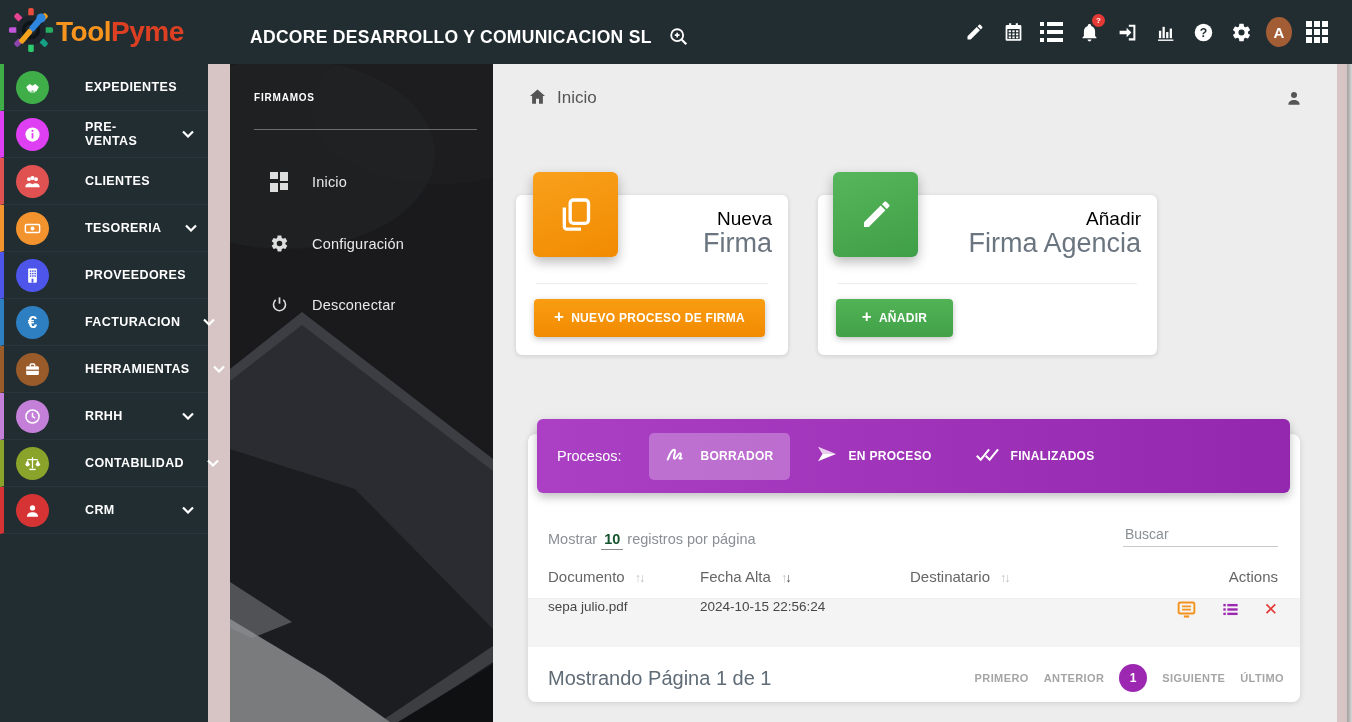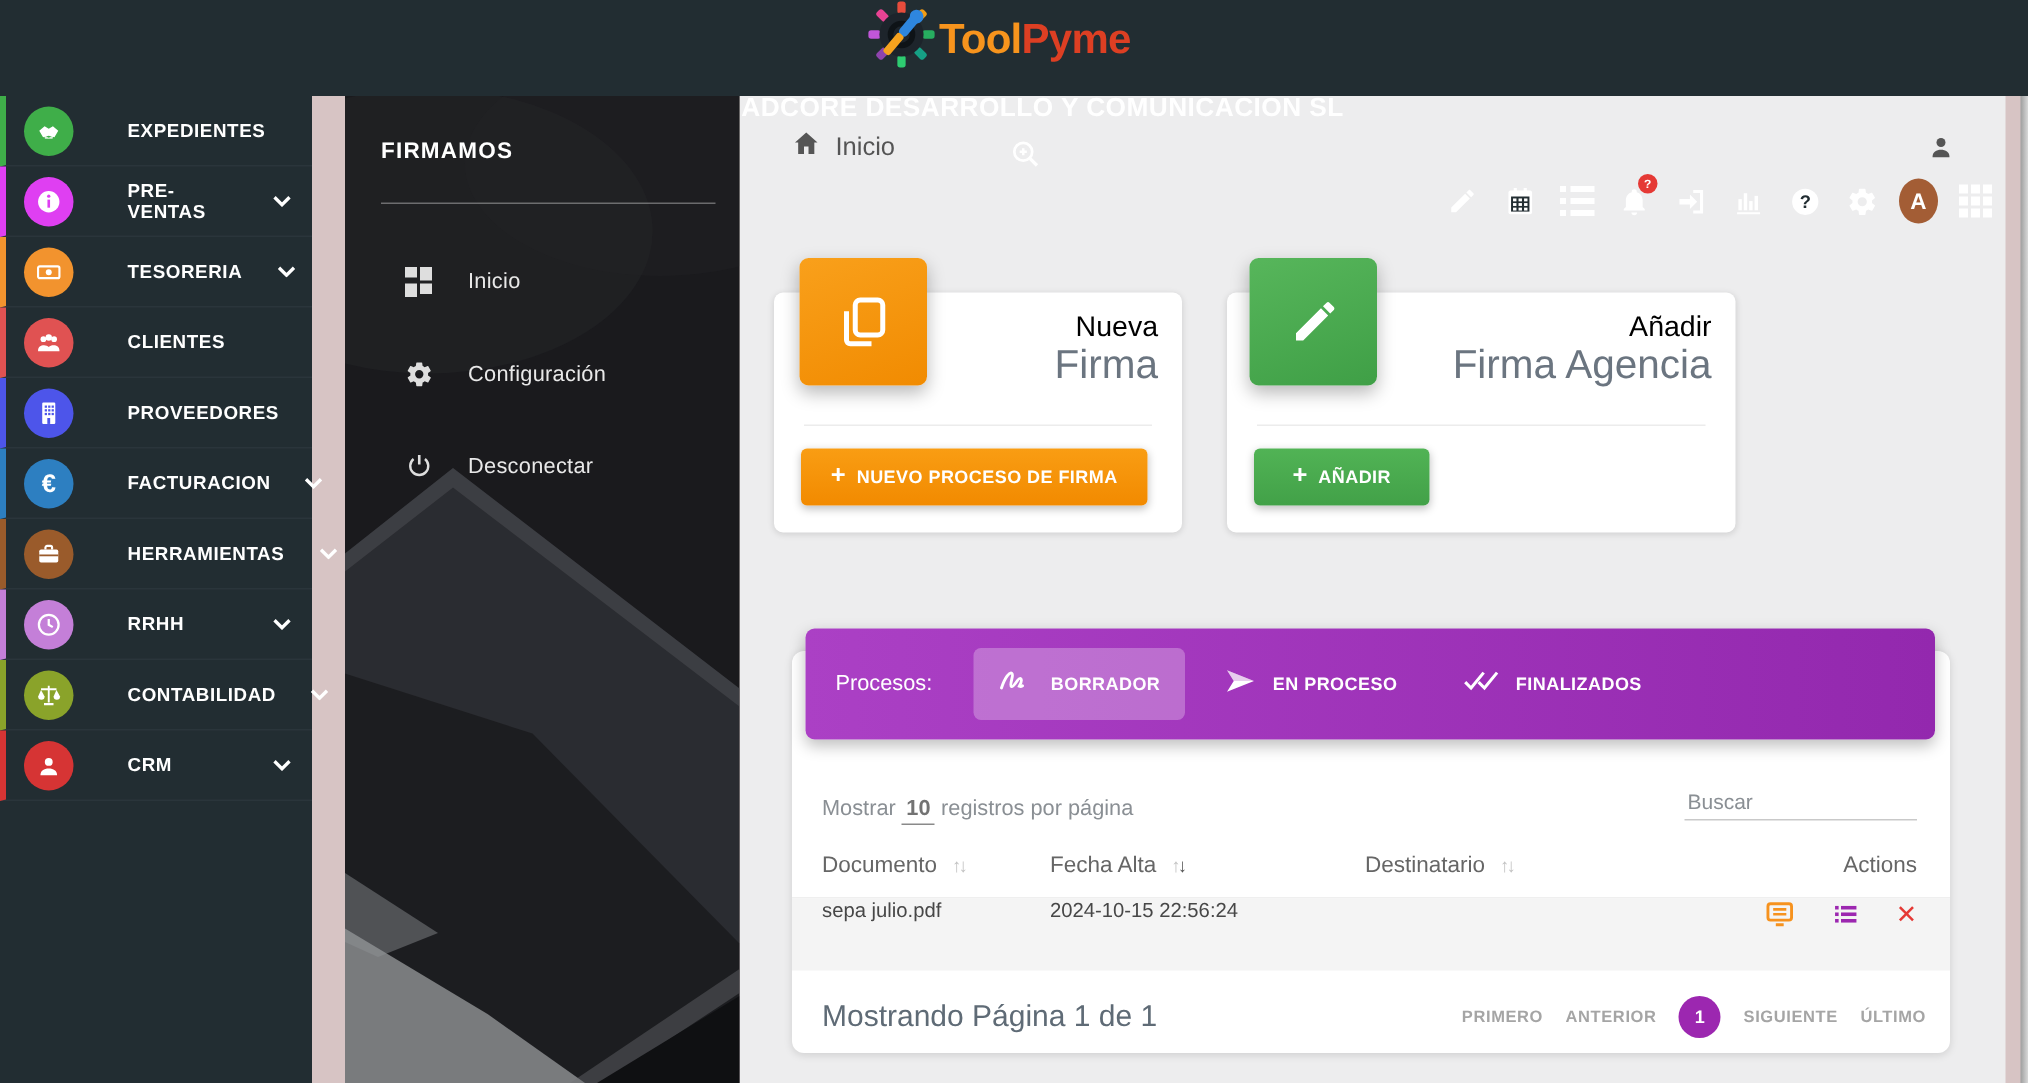--- a/index.html
+++ b/index.html
@@ -1,20 +1,20 @@
 <!DOCTYPE html>
 <html><head>
 <meta charset="utf-8">
 <style>
   * { margin:0; padding:0; box-sizing:border-box; }
   html,body { width:1352px; height:722px; overflow:hidden; }
   body { background:#d7c4c4; font-family:"Liberation Sans","DejaVu Sans",sans-serif; position:relative; }
 
   
-  .topbar { position:absolute; left:0; top:0; width:1352px; height:64px; background:#222d32; display:flex; align-items:center; z-index:50;flex-direction:column; }
+  .topbar { position:absolute; left:0; top:0; width:1352px; height:64px; background:#222d32; display:flex; align-items:center; z-index:50; }
   .logo-wrap { width:212px; display:flex; align-items:center; padding-left:8px; flex-shrink:0; }
   .logo-text { font-size:28px; font-weight:bold; letter-spacing:-0.5px; margin-left:2px; }
   .logo-text .p1 { color:#f7941d; }
   .logo-text .p2 { color:#dd3f23; }
   .company-title { color:#fff; font-size:17.5px; font-weight:bold; letter-spacing:.3px; margin-left:38px; margin-top:10px; white-space:nowrap; }
   .zoom-wrap { margin-left:16px; margin-top:10px; display:flex; align-items:center; }
   .top-icons { margin-left:auto; display:flex; align-items:center; padding-right:16px; }
   .hicon { width:38px; height:40px; display:flex; align-items:center; justify-content:center; color:#fff; position:relative; cursor:pointer; }
   .badge { position:absolute; top:2px; right:3px; min-width:13px; height:13px; border-radius:7px; background:#e53935; color:#fff; font-size:8px; font-weight:bold; display:flex; align-items:center; justify-content:center; }
   .avatar { width:30px; height:30px; border-radius:50%; background:#a35d35; color:#fff; font-weight:bold; font-size:15px; display:flex; align-items:center; justify-content:center; margin:0 6px; }
@@ -29,21 +29,21 @@
   .sidebar { position:absolute; left:0; top:64px; width:208px; bottom:0; background:#222d32; z-index:40; }
   .side-item { height:47px; display:flex; align-items:center; border-left:4px solid transparent; border-bottom:1px solid #2a353b; cursor:pointer;gap:23px; }
   .circle { width:33px; height:33px; border-radius:50%; margin-left:12px; flex-shrink:0; display:flex; align-items:center; justify-content:center; color:#fff; }
   .side-label { color:#fff; font-size:12.5px; font-weight:bold; letter-spacing:.4px; margin-left:13px; }
   .chev { margin-left:auto; margin-right:14px; display:flex; }
 
   
   .panel { position:absolute; left:230px; top:64px; width:263px; bottom:0; background:#222225; overflow:hidden; z-index:30; }
   .panel-bg { position:absolute; left:0; top:0; width:100%; height:100%; }
   .panel-content { position:relative; z-index:2; }
-  .panel-title { color:#fff; font-size:15px; font-weight:bold; letter-spacing:.8px; padding:28px 0 0 24px; }
+  .panel-title { color:#fff; font-size:10px; font-weight:bold; letter-spacing:.8px; padding:28px 0 0 24px; }
   .panel-divider { height:1px; background:rgba(255,255,255,.35); margin:26px 16px 0 24px; }
   .panel-item { display:flex; align-items:center; padding-left:38px; margin-top:42px; color:#e8e8e8; cursor:pointer; }
   .panel-item .pi-icon { width:22px; display:flex; justify-content:center; color:#dedede; }
   .panel-item .pi-label { font-size:14.5px; margin-left:22px; letter-spacing:.2px; }
   .th-large { display:grid; grid-template-columns:8px 8px; grid-gap:2px; }
   .th-large span { background:#dedede; height:7px; }
 
   
   .main { position:absolute; left:493px; top:64px; width:844px; bottom:0; background:#ededee; z-index:20; }
   .scroll-strip { position:absolute; right:0; top:64px; width:5px; bottom:0; background:linear-gradient(90deg,#9e9e9e,#d8d8d8); z-index:60; }
@@ -70,21 +70,21 @@
   .table-card { position:absolute; left:35px; top:370px; width:772px; height:268px; background:#fff; border-radius:8px; box-shadow:0 1px 6px rgba(0,0,0,.13); }
   .pbar { position:absolute; left:44px; top:355px; width:753px; height:74px; border-radius:6px; background:linear-gradient(90deg,#ab40c5,#9328ae); box-shadow:0 4px 10px rgba(0,0,0,.25); display:flex; align-items:center; padding-left:20px; z-index:6; }
   .pbar-label { color:#fff; font-size:14.5px; margin-right:28px; }
   .ptab { display:flex; align-items:center; color:#fff; padding:13px 16px; border-radius:5px; margin-right:10px; cursor:pointer; }
   .ptab.active { background:rgba(255,255,255,.27); }
   .ptab .t-label { font-size:12px; font-weight:bold; letter-spacing:.3px; margin-left:11px; }
 
   .tc-inner { position:absolute; left:0; right:0; top:74px; }
   .controls { display:flex; align-items:flex-end; padding:14px 22px 0 20px; }
   .length-label { font-size:14.5px; color:#8a8f94; }
-  .len-num { font-weight:bold; color:#737373; border-bottom:1px solid #8a8a8a; padding:0 3px 2px; cursor:pointer;margin-top:45px; }
+  .len-num { font-weight:bold; color:#14532d; border-bottom:1px solid #8a8a8a; padding:0 3px 2px; cursor:pointer;margin-top:45px; }
   .search-input { margin-left:auto; width:155px; border:none; border-bottom:1px solid #c9c9c9; background:transparent; font-size:14px; color:#555; padding:4px 2px; outline:none; font-family:inherit; }
   .search-input::placeholder { color:#8a8f94; }
 
   .thead { display:flex; align-items:center; padding:0 22px 0 20px; height:44px; margin-top:8px; border-bottom:1px solid #efefef; font-size:15px; color:#666; }
   .col1 { width:152px; } .col2 { width:210px; } .col3 { width:160px; }
   .col4 { flex:1; text-align:right; }
   .sort { color:#c3c3c3; font-size:12.5px; margin-left:10px; letter-spacing:-2px; }
   .sort .on { color:#555; }
   .trow { display:flex; align-items:flex-start; padding:0 22px 0 20px; height:48px; background:#f4f4f4; font-size:13.5px; color:#474747; }
   .actions { flex:1; display:flex; justify-content:flex-end; align-items:center; gap:24px; }
@@ -245,45 +245,45 @@
         </svg>
     </span>
     <span class="side-label">PRE-VENTAS</span>
     <span class="chev">
         <svg width="12" height="8" viewBox="0 0 12 8">
           <polyline points="1,1.5 6,6.5 11,1.5" stroke="#fff" stroke-width="2.2" fill="none"></polyline>
         </svg>
       </span>
   </div>
 
-  <div class="side-item" style="border-left-color: rgb(242, 147, 46);">
-    <span class="circle" style="background-color: rgb(242, 147, 46);">
-      <svg width="19" height="19" viewBox="0 0 24 24">
-          <rect x="3" y="7" width="18" height="10" rx="1.5" fill="none" stroke="#fff" stroke-width="1.8"></rect>
-          <circle cx="12" cy="12" r="2.5" fill="#fff"></circle>
-        </svg>
-    </span>
-    <span class="side-label">TESORERIA</span>
-    <span class="chev">
-        <svg width="12" height="8" viewBox="0 0 12 8">
-          <polyline points="1,1.5 6,6.5 11,1.5" stroke="#fff" stroke-width="2.2" fill="none"></polyline>
-        </svg>
-      </span>
-  </div>
-
   <div class="side-item" style="border-left-color: rgb(224, 82, 82);">
     <span class="circle" style="background-color: rgb(224, 82, 82);">
       <svg width="19" height="19" viewBox="0 0 24 24">
           <circle cx="7.5" cy="9" r="2.4" fill="#fff"></circle>
           <circle cx="16.5" cy="9" r="2.4" fill="#fff"></circle>
           <circle cx="12" cy="7.6" r="2.7" fill="#fff"></circle>
           <path fill="#fff" d="M3 18.5c0-2.8 2.2-4.4 5-4.4 1.6 0 3 .6 4 1.5 1-1 2.4-1.5 4-1.5 2.8 0 5 1.6 5 4.4v.7H3z"></path>
         </svg>
     </span>
     <span class="side-label">CLIENTES</span>
+  </div>
+
+  <div class="side-item" style="border-left-color: rgb(242, 147, 46);">
+    <span class="circle" style="background-color: rgb(242, 147, 46);">
+      <svg width="19" height="19" viewBox="0 0 24 24">
+          <rect x="3" y="7" width="18" height="10" rx="1.5" fill="none" stroke="#fff" stroke-width="1.8"></rect>
+          <circle cx="12" cy="12" r="2.5" fill="#fff"></circle>
+        </svg>
+    </span>
+    <span class="side-label">TESORERIA</span>
+    <span class="chev">
+        <svg width="12" height="8" viewBox="0 0 12 8">
+          <polyline points="1,1.5 6,6.5 11,1.5" stroke="#fff" stroke-width="2.2" fill="none"></polyline>
+        </svg>
+      </span>
   </div>
 
   <div class="side-item" style="border-left-color: rgb(77, 85, 234);">
     <span class="circle" style="background-color: rgb(77, 85, 234);">
       <svg width="19" height="19" viewBox="0 0 24 24">
           <rect x="6.5" y="3" width="11" height="18" rx="1" fill="#fff"></rect>
           <g style="fill: rgb(77, 85, 234);">
             <rect x="8.6" y="5.5" width="1.9" height="1.9"></rect>
             <rect x="11.5" y="5.5" width="1.9" height="1.9"></rect>
             <rect x="14.4" y="5.5" width="1.9" height="1.9"></rect>

